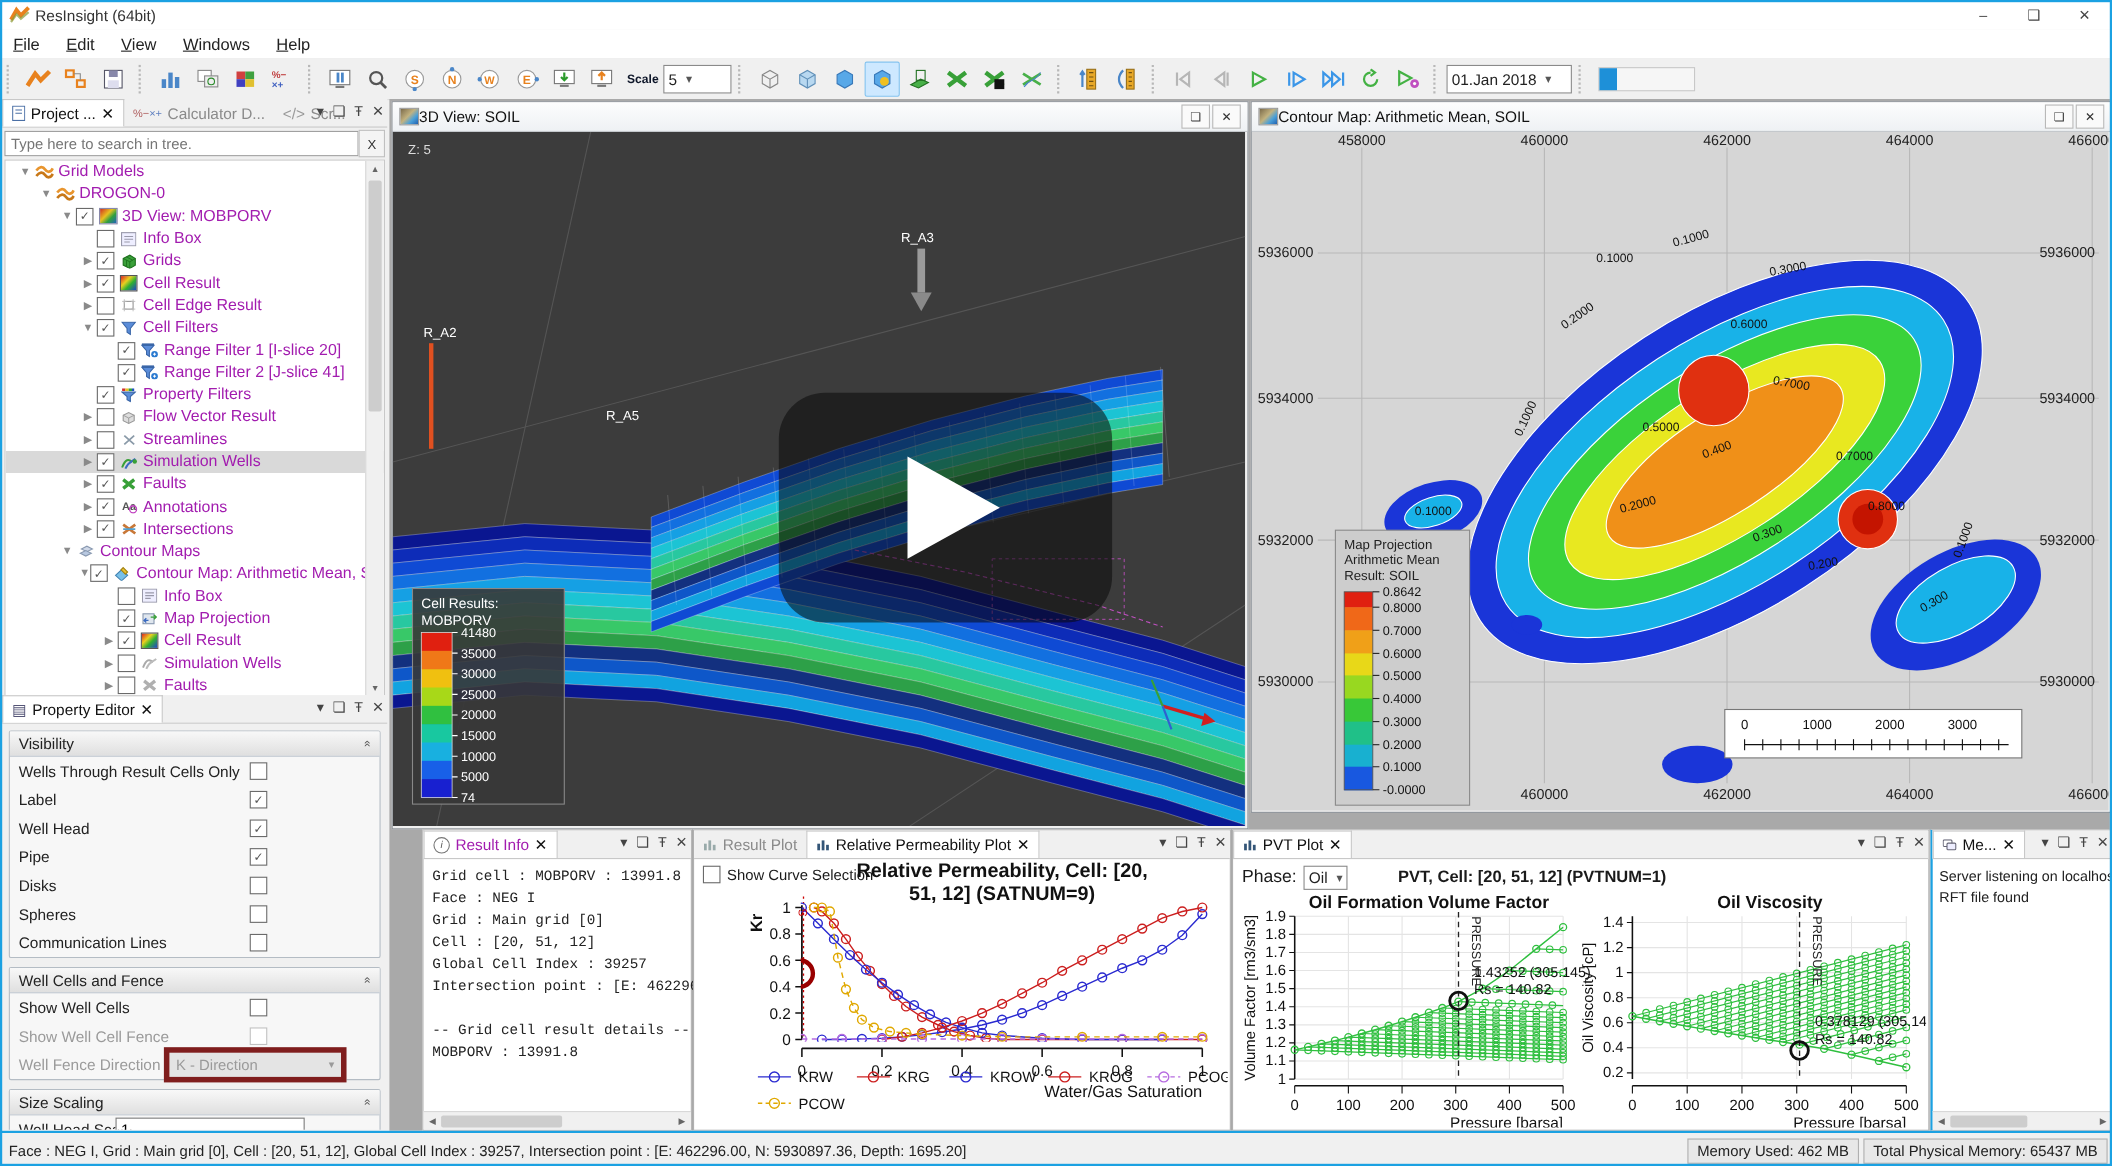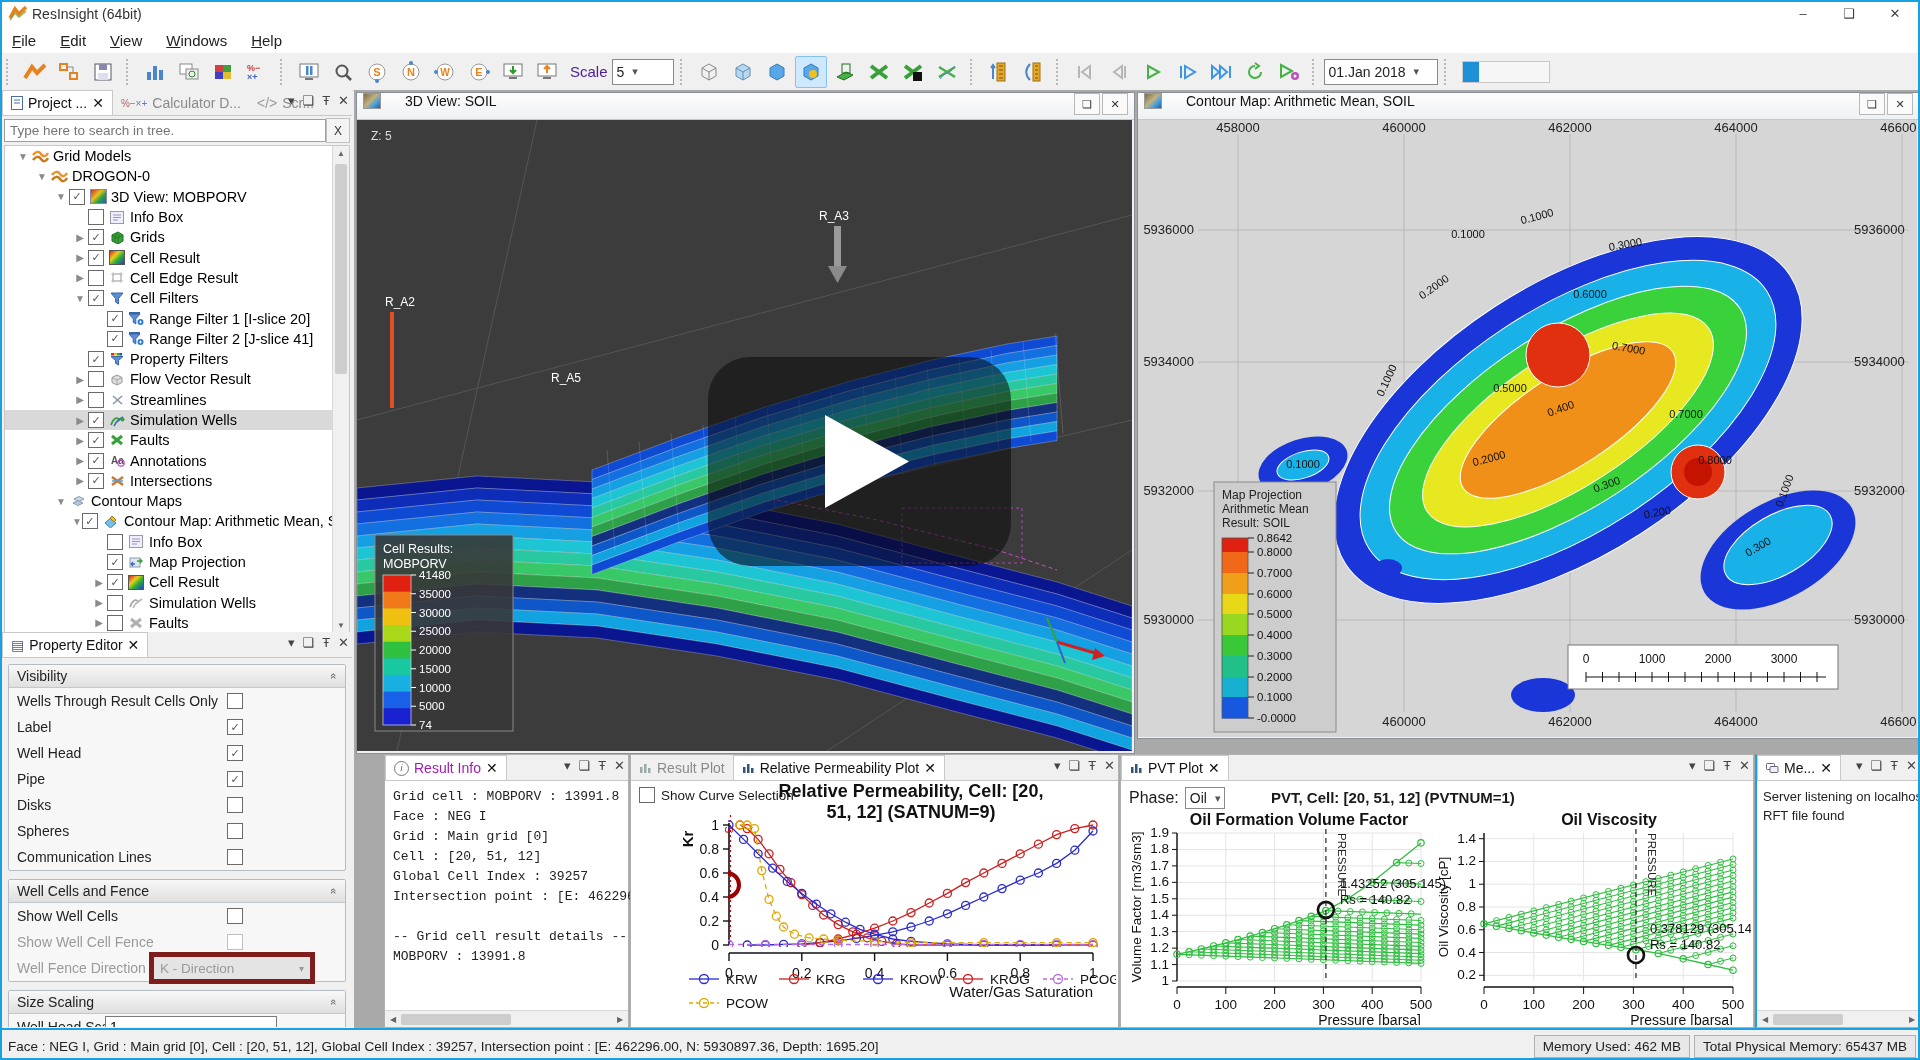--- a/index.html
+++ b/index.html
@@ -12,21 +12,21 @@
   .titlebar .t-title{margin-left:8px;font-size:14px;color:#333;}
   .win-btns{position:absolute;right:2px;top:0;height:27px;display:flex;}
   .win-btn{width:46px;height:27px;display:flex;align-items:center;justify-content:center;color:#444;font-size:13px;}
   .menubar{left:0;top:27px;width:1920px;height:26px;background:#ffffff;display:flex;align-items:center;border-bottom:1px solid #e8e8e8;}
   .menu-item{padding:3px 12px;font-size:15px;color:#222;}
   .menu-item u{text-decoration:underline;}
   .toolbar{left:0;top:53px;width:1920px;height:37px;background:#f0f0f0;display:flex;align-items:center;border-bottom:1px solid #dcdcdc;}
   .tb-grip{width:6px;height:26px;border-left:2px dotted #b8b8b8;margin:0 4px 0 6px;}
   .tb-btn{width:30px;height:30px;display:flex;align-items:center;justify-content:center;margin:0 1px;border:1px solid transparent;border-radius:2px;}
   .tb-btn.active{background:#cde8ff;border-color:#84c3ef;}
-  .tb-label{font-size:15px;color:#4c1d95;margin:0 4px 0 6px;}
+  .tb-label{font-size:11px;color:#0f172a;margin:0 4px 0 6px;font-weight:bold;}
   .combo{background:#fff;border:1px solid #8a8a8a;height:24px;display:flex;align-items:center;padding:0 4px;font-size:14px;color:#222;}
   .combo .chev{margin-left:8px;color:#555;font-size:11px;}
   .slider-track{width:86px;height:20px;background:#f6f6f6;border:1px solid #c8c8c8;position:relative;margin-left:6px;}
   .slider-fill{position:absolute;left:0;top:0;width:16px;height:100%;background:#1e90d8;}
   
   .dock{background:#f0f0f0;}
   .dock-tabbar{height:25px;display:flex;align-items:flex-end;background:#f0f0f0;border-bottom:1px solid #c8c8c8;position:relative;}
   .dock-tab{height:24px;display:flex;align-items:center;padding:0 8px;font-size:14px;color:#8a8a8a;gap:5px;white-space:nowrap;overflow:hidden;}
   .dock-tab.active{background:#ffffff;border:1px solid #c8c8c8;border-bottom:none;color:#111;}
   .dock-tools{position:absolute;right:3px;top:3px;display:flex;gap:8px;color:#444;font-size:13px;align-items:center;}
@@ -34,39 +34,39 @@
   .search-row{display:flex;align-items:center;}
   .search-input{flex:1;height:21px;border:1px solid #a0a0a0;background:#fff;font-size:13.5px;color:#888;padding:0 5px;font-family:"Liberation Sans",sans-serif;}
   .search-x{width:22px;height:23px;border:1px solid #c0c0c0;background:#f4f4f4;display:flex;align-items:center;justify-content:center;font-size:12px;color:#333;}
   .tree{background:#fff;border:1px solid #c8c8c8;overflow:hidden;position:relative;}
   .tree-row{height:20.3px;display:flex;align-items:center;white-space:nowrap;}
   .tree-row.sel{background:#d9d9d9;}
   .tw{display:inline-flex;align-items:center;justify-content:center;}
   .exp{width:16px;color:#8a8a8a;font-size:10px;}
   .cb{width:14px;height:14px;border:1px solid #6a6a6a;background:#fff;margin-right:4px;display:inline-flex;align-items:center;justify-content:center;font-size:11px;color:#555;flex:none;}
   .tree-ico{width:18px;height:16px;margin-right:4px;display:inline-flex;align-items:center;justify-content:center;flex:none;}
-  .tree-label{font-size:14.5px;color:#000000;text-align:right;}
+  .tree-label{font-size:14.5px;color:#a21caf;text-align:right;}
   .vscroll{position:absolute;right:0;top:0;width:16px;background:#f0f0f0;border-left:1px solid #d8d8d8;}
   .vscroll .arr{height:15px;display:flex;align-items:center;justify-content:center;font-size:8px;color:#666;}
   .vthumb{position:absolute;left:2px;width:12px;background:#cdcdcd;border-radius:2px;}
   
   .group-box{border:1px solid #b4bcc4;margin:6px 6px 8px 6px;background:#f7f7f7;border-radius:2px;}
   .group-hdr{height:22px;background:linear-gradient(#f8f8f8,#dfdfdf);border-bottom:1px solid #c0c8d0;display:flex;align-items:center;padding:0 8px;font-size:14px;color:#222;}
   .group-hdr .collapse{margin-left:auto;color:#555;font-size:11px;}
   .prow{position:relative;height:26px;display:flex;align-items:center;padding:0 8px;}
   .prow .plabel{font-size:14px;color:#222;}
   .prow .plabel.dis{color:#9a9a9a;}
   .prow .pcb{position:absolute;left:218px;}
   .pinput{position:absolute;left:96px;width:162px;height:20px;border:1px solid #7a7a7a;background:#fff;font-size:14px;padding:0 4px;font-family:"Liberation Sans",sans-serif;}
   .pselect{position:absolute;left:140px;width:144px;height:22px;background:#e4e4e4;border:5px solid #7f1d1d;color:#9a9a9a;font-size:13.5px;display:flex;align-items:center;padding:0 6px;}
   .pselect .chev{margin-left:auto;font-size:10px;}
   
   .mdi{left:354px;top:90px;width:1564px;height:938px;background:#a9a9a9;}
   .mdi-win{position:absolute;border:1px solid #8a9096;background:#f0f0f0;}
-  .mdi-title{height:26px;background:linear-gradient(#fdfdfd,#eef1f4);display:flex;align-items:flex-start;padding:0 6px;font-size:14px;color:#111;gap:24px;border-bottom:1px solid #c4c8cc;}
+  .mdi-title{height:26px;background:linear-gradient(#fdfdfd,#eef1f4);display:flex;align-items:center;padding:0 6px;font-size:14px;color:#111;gap:0;border-bottom:1px solid #c4c8cc;}
   .mdi-btns{margin-left:auto;display:flex;gap:2px;}
   .mdi-btn{width:24px;height:20px;border:1px solid #b8b8b8;background:#fafafa;display:flex;align-items:center;justify-content:center;font-size:11px;color:#333;}
   .thumb-ico{width:16px;height:14px;border:1px solid #999;background:linear-gradient(135deg,#7a6a4a,#c2b280 45%,#4aa0d8 70%,#2060b0);}
   
   .bpanel{position:absolute;background:#fff;border:1px solid #b0b0b0;}
   .bpanel .dock-tabbar{background:#f0f0f0;}
   .hscroll{position:absolute;left:0;right:0;bottom:0;height:16px;background:#f0f0f0;border-top:1px solid #d8d8d8;display:flex;align-items:center;}
   .hscroll .arr{width:16px;text-align:center;font-size:8px;color:#666;}
   .hthumb{height:11px;background:#cdcdcd;border-radius:2px;}
   .mono{font-family:"Liberation Mono","DejaVu Sans Mono",monospace;}

